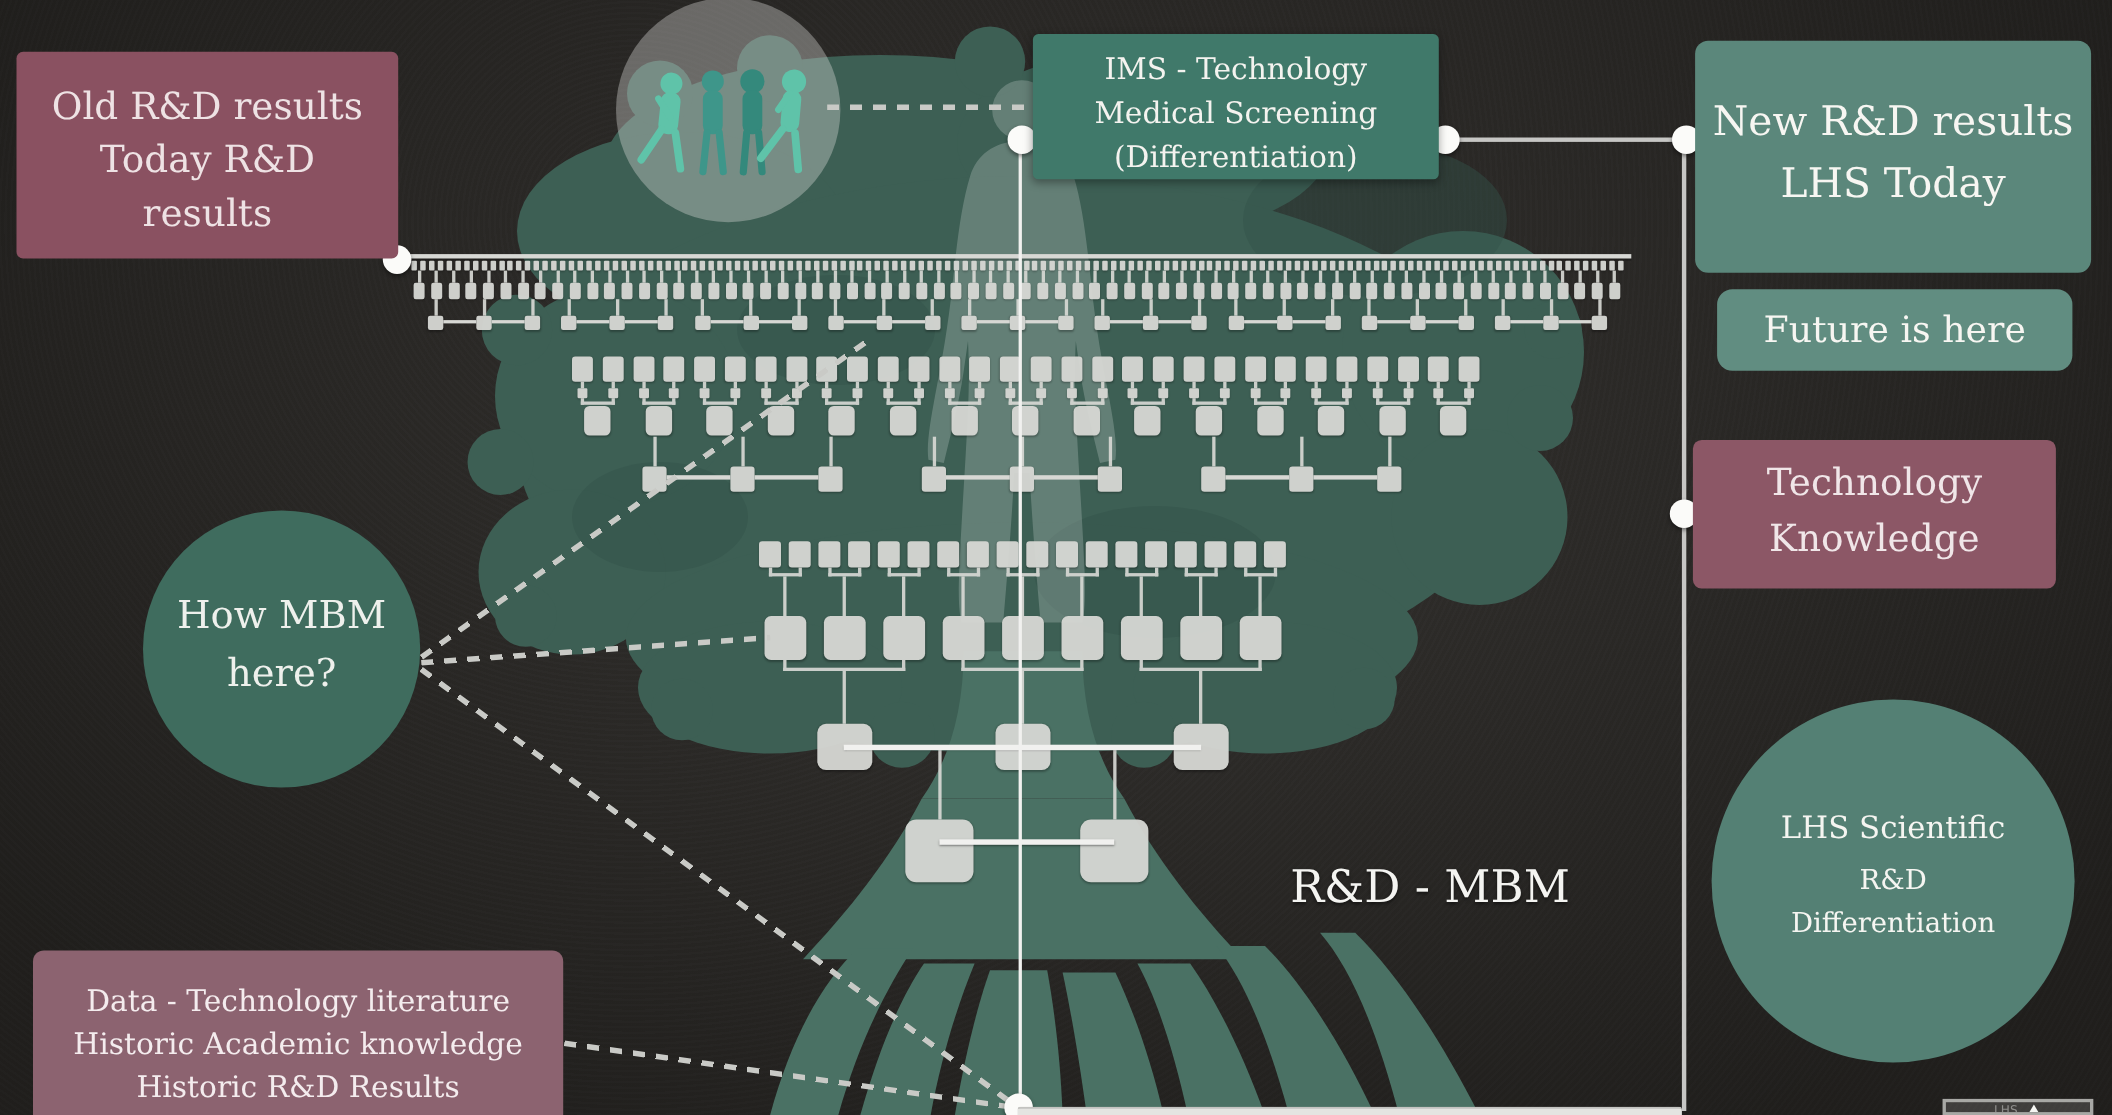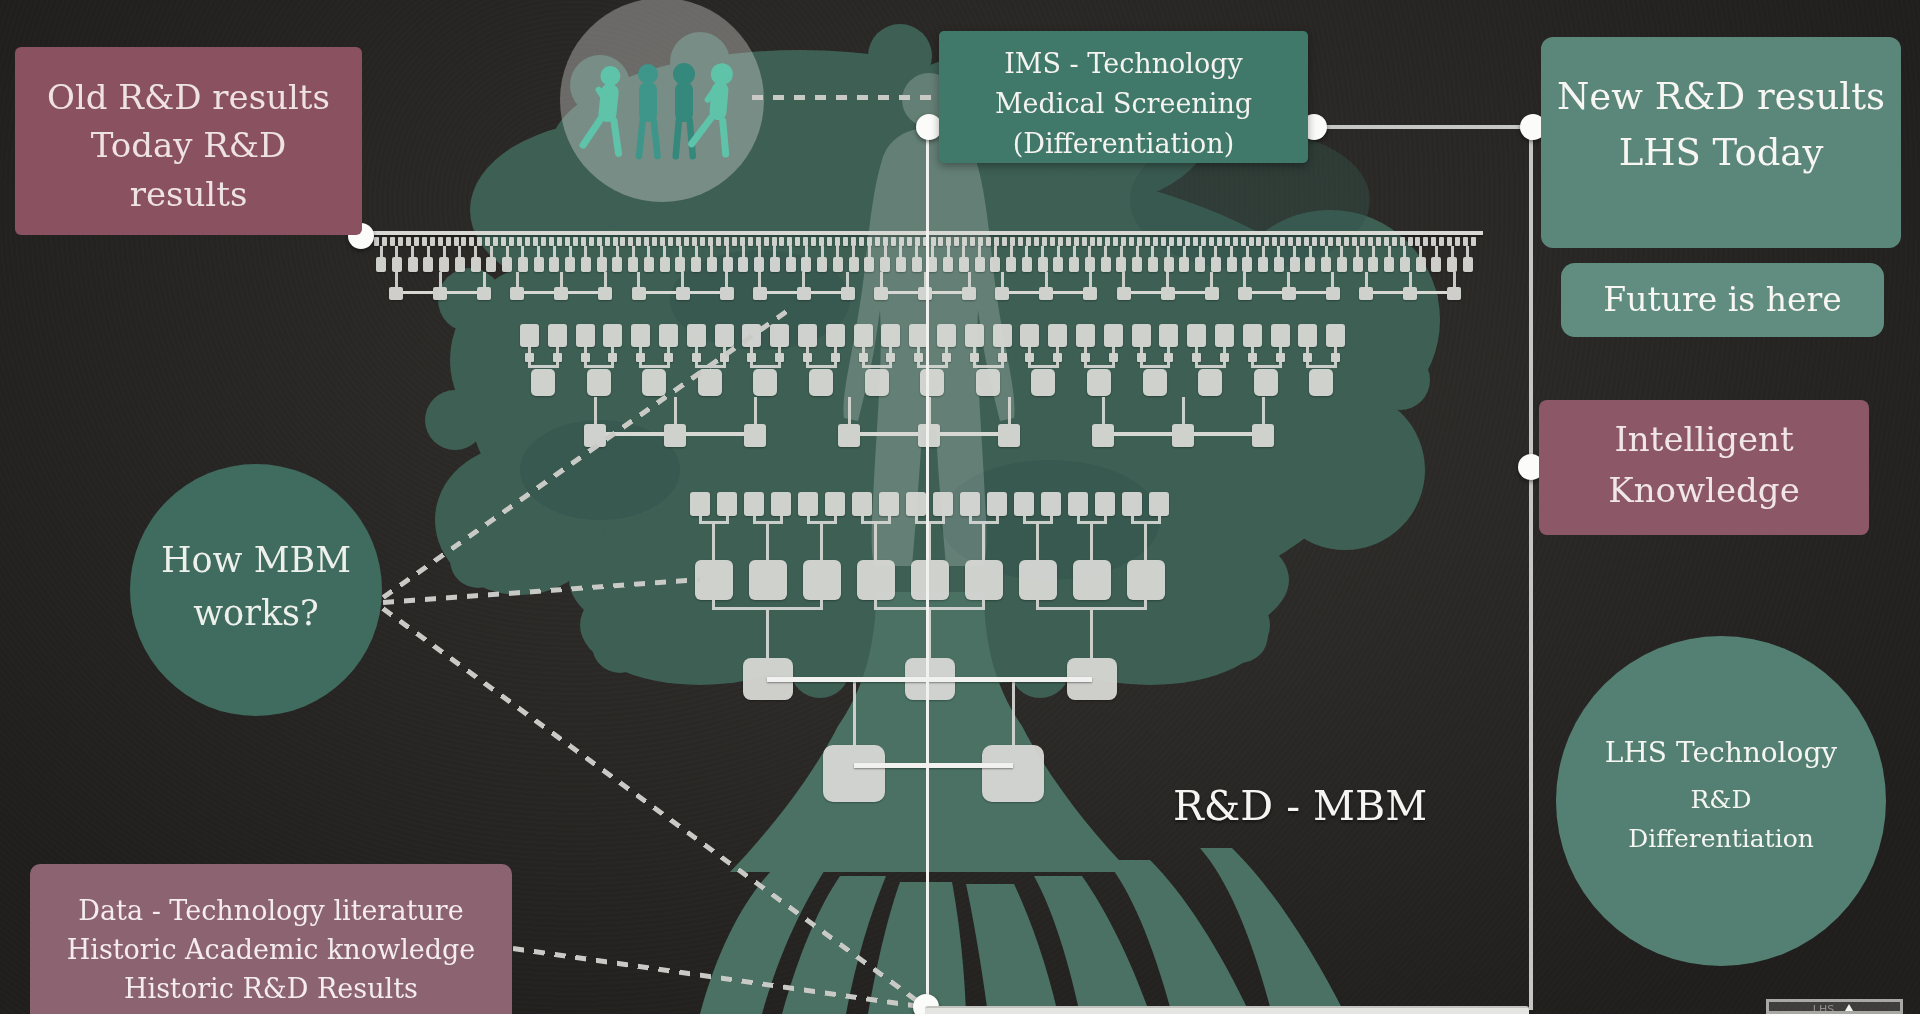--- a/index.html
+++ b/index.html
@@ -13,21 +13,21 @@
   }
   .stage *{box-sizing:border-box;}
   svg.art{position:absolute;left:0;top:0;}
   
   .callout{position:absolute;text-align:center;color:#f1ecec;}
   .box-old{left:15px;top:47px;width:347px;height:188px;background:var(--c-maroon_dark);border-radius:6px;
            font-size:34px;line-height:1.42;padding-top:26px;color:#eee2e4;}
   .box-ims{left:939px;top:31px;width:369px;height:132px;background:var(--c-teal_box);border-radius:5px;
            font-size:27px;line-height:1.48;padding-top:13px;color:#f4f3ef;box-shadow:0 3px 8px rgba(0,0,0,.35);}
   .box-new{left:1541px;top:37px;width:360px;height:211px;background:var(--c-teal_box_light);border-radius:12px;
-           font-size:37px;line-height:1.5;padding-top:32px;color:#f7f6f2;}
+           font-size:37px;line-height:1.5;padding-top:46px;color:#f7f6f2;}
   .box-future{left:1561px;top:263px;width:323px;height:74px;background:var(--c-teal_box_lighter);border-radius:14px;
            font-size:33px;line-height:74px;padding-top:0;color:#f7f6f2;}
   .box-sci{left:1539px;top:400px;width:330px;height:135px;background:var(--c-maroon_mid);border-radius:8px;
            font-size:34px;line-height:1.5;padding-top:14px;color:#f0e6e8;}
   .box-data{left:30px;top:864px;width:482px;height:160px;background:var(--c-maroon_light);border-radius:10px;
            font-size:27px;line-height:1.45;padding-top:27px;color:#f4ecee;}
   .circle-how{left:130px;top:464px;width:252px;height:252px;background:var(--c-teal_circle);border-radius:50%;
            font-size:35px;line-height:1.5;padding-top:70px;color:#eef0ec;}
   .circle-lhs{left:1556px;top:636px;width:330px;height:330px;background:var(--c-teal_circle_light);border-radius:50%;
            padding-top:100px;color:#f5f5f1;}
@@ -739,31 +739,31 @@
   <div class="callout box-new">
     <div>New R&amp;D results</div>
     <div>LHS Today</div>
   </div>
 
   <div class="callout box-future">
     <span>Future is here</span>
   </div>
 
   <div class="callout box-sci">
-    <div>Intelligent</div>
+    <div>Technology</div>
     <div>Knowledge</div>
   </div>
 
   <div class="callout circle-how">
     <div>How MBM</div>
-    <div>works?</div>
+    <div>here?</div>
   </div>
 
   <div class="callout circle-lhs">
-    <div class="l1">LHS Technology</div>
+    <div class="l1">LHS Scientific</div>
     <div class="l2">R&amp;D</div>
     <div class="l3">Differentiation</div>
   </div>
 
   <div class="callout box-data">
     <div>Data - Technology literature</div>
     <div>Historic Academic knowledge</div>
     <div>Historic R&amp;D Results</div>
   </div>
 

